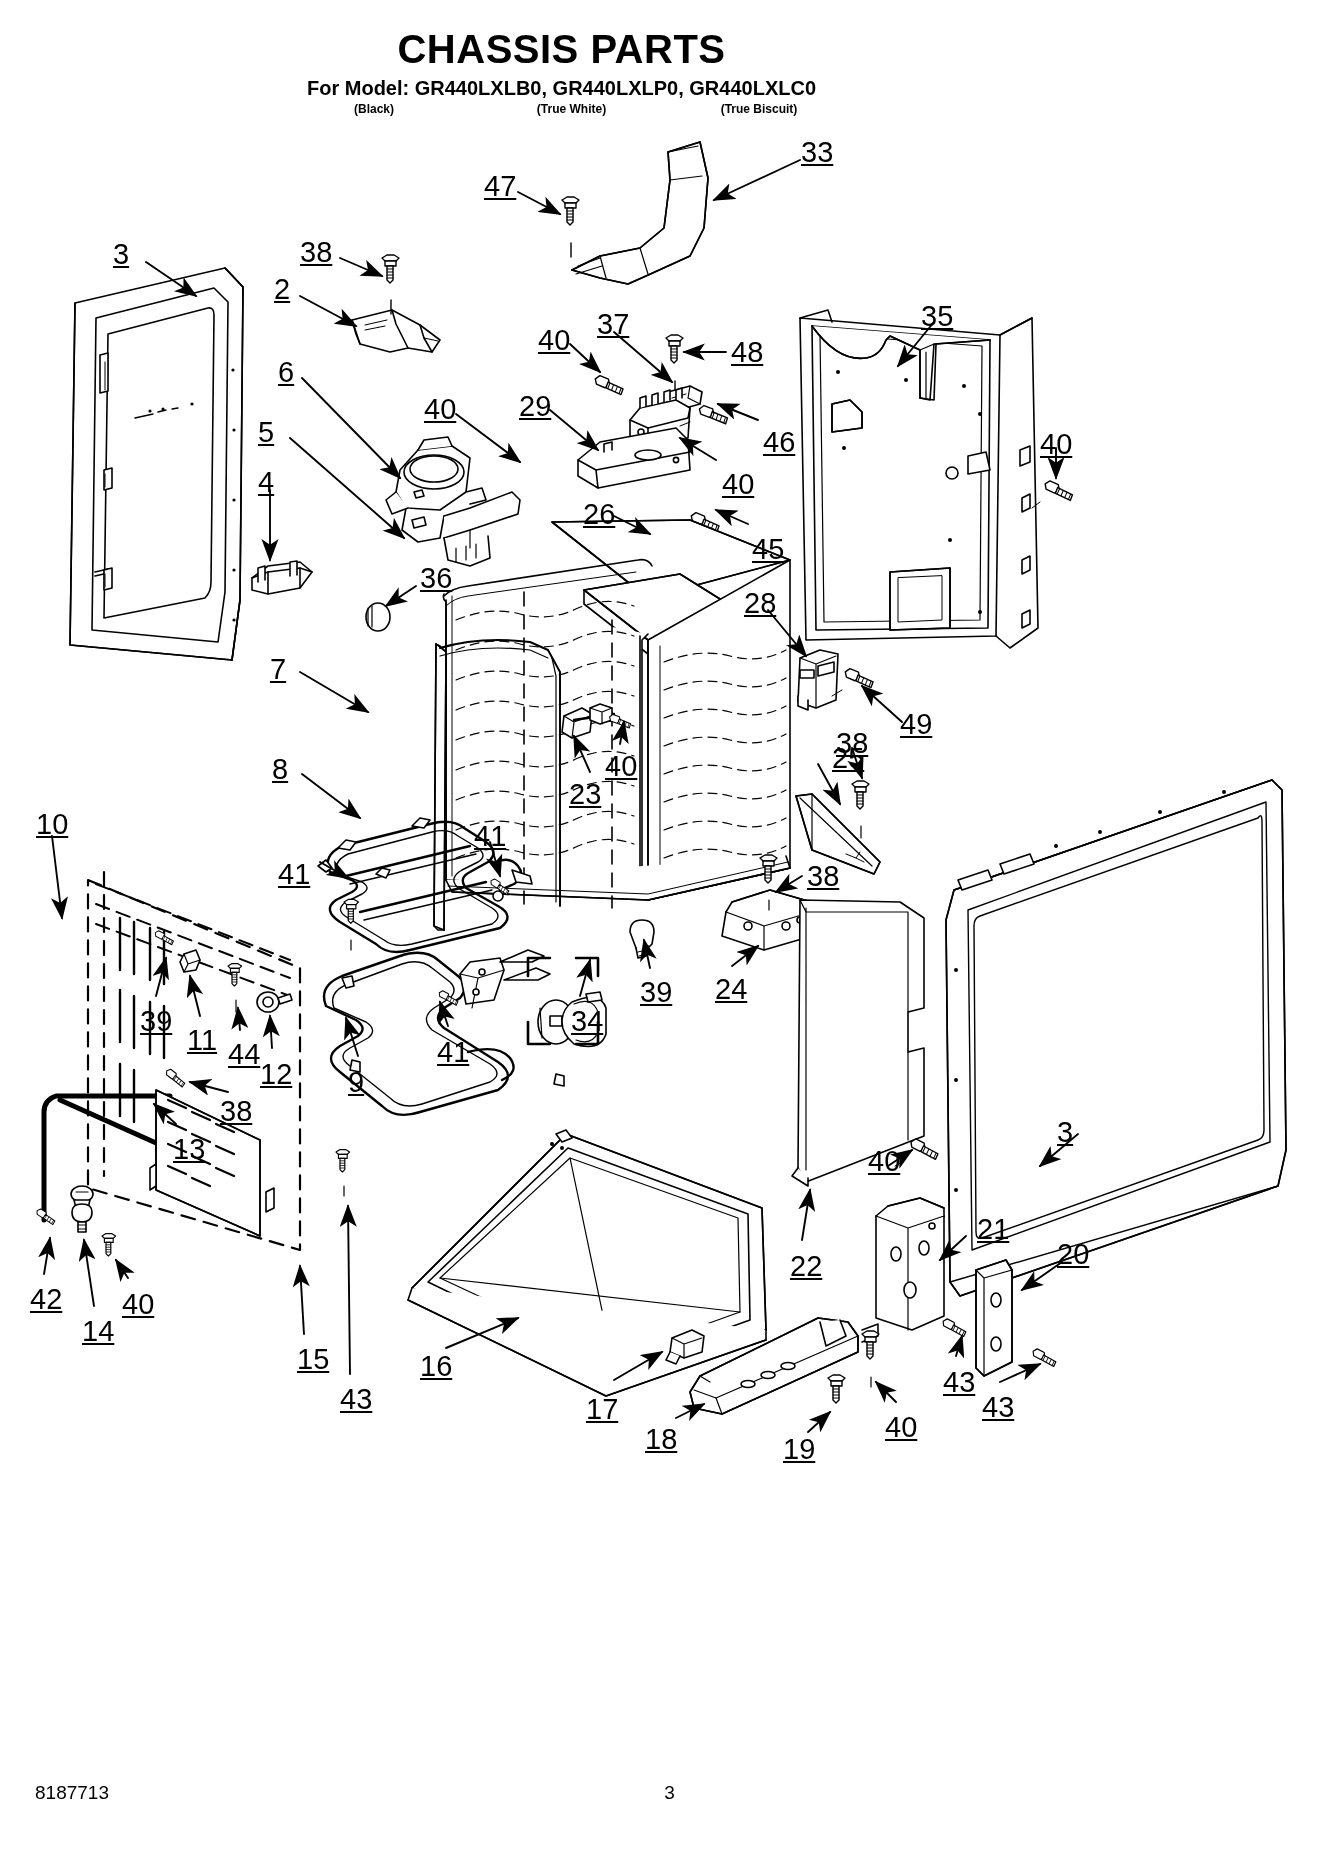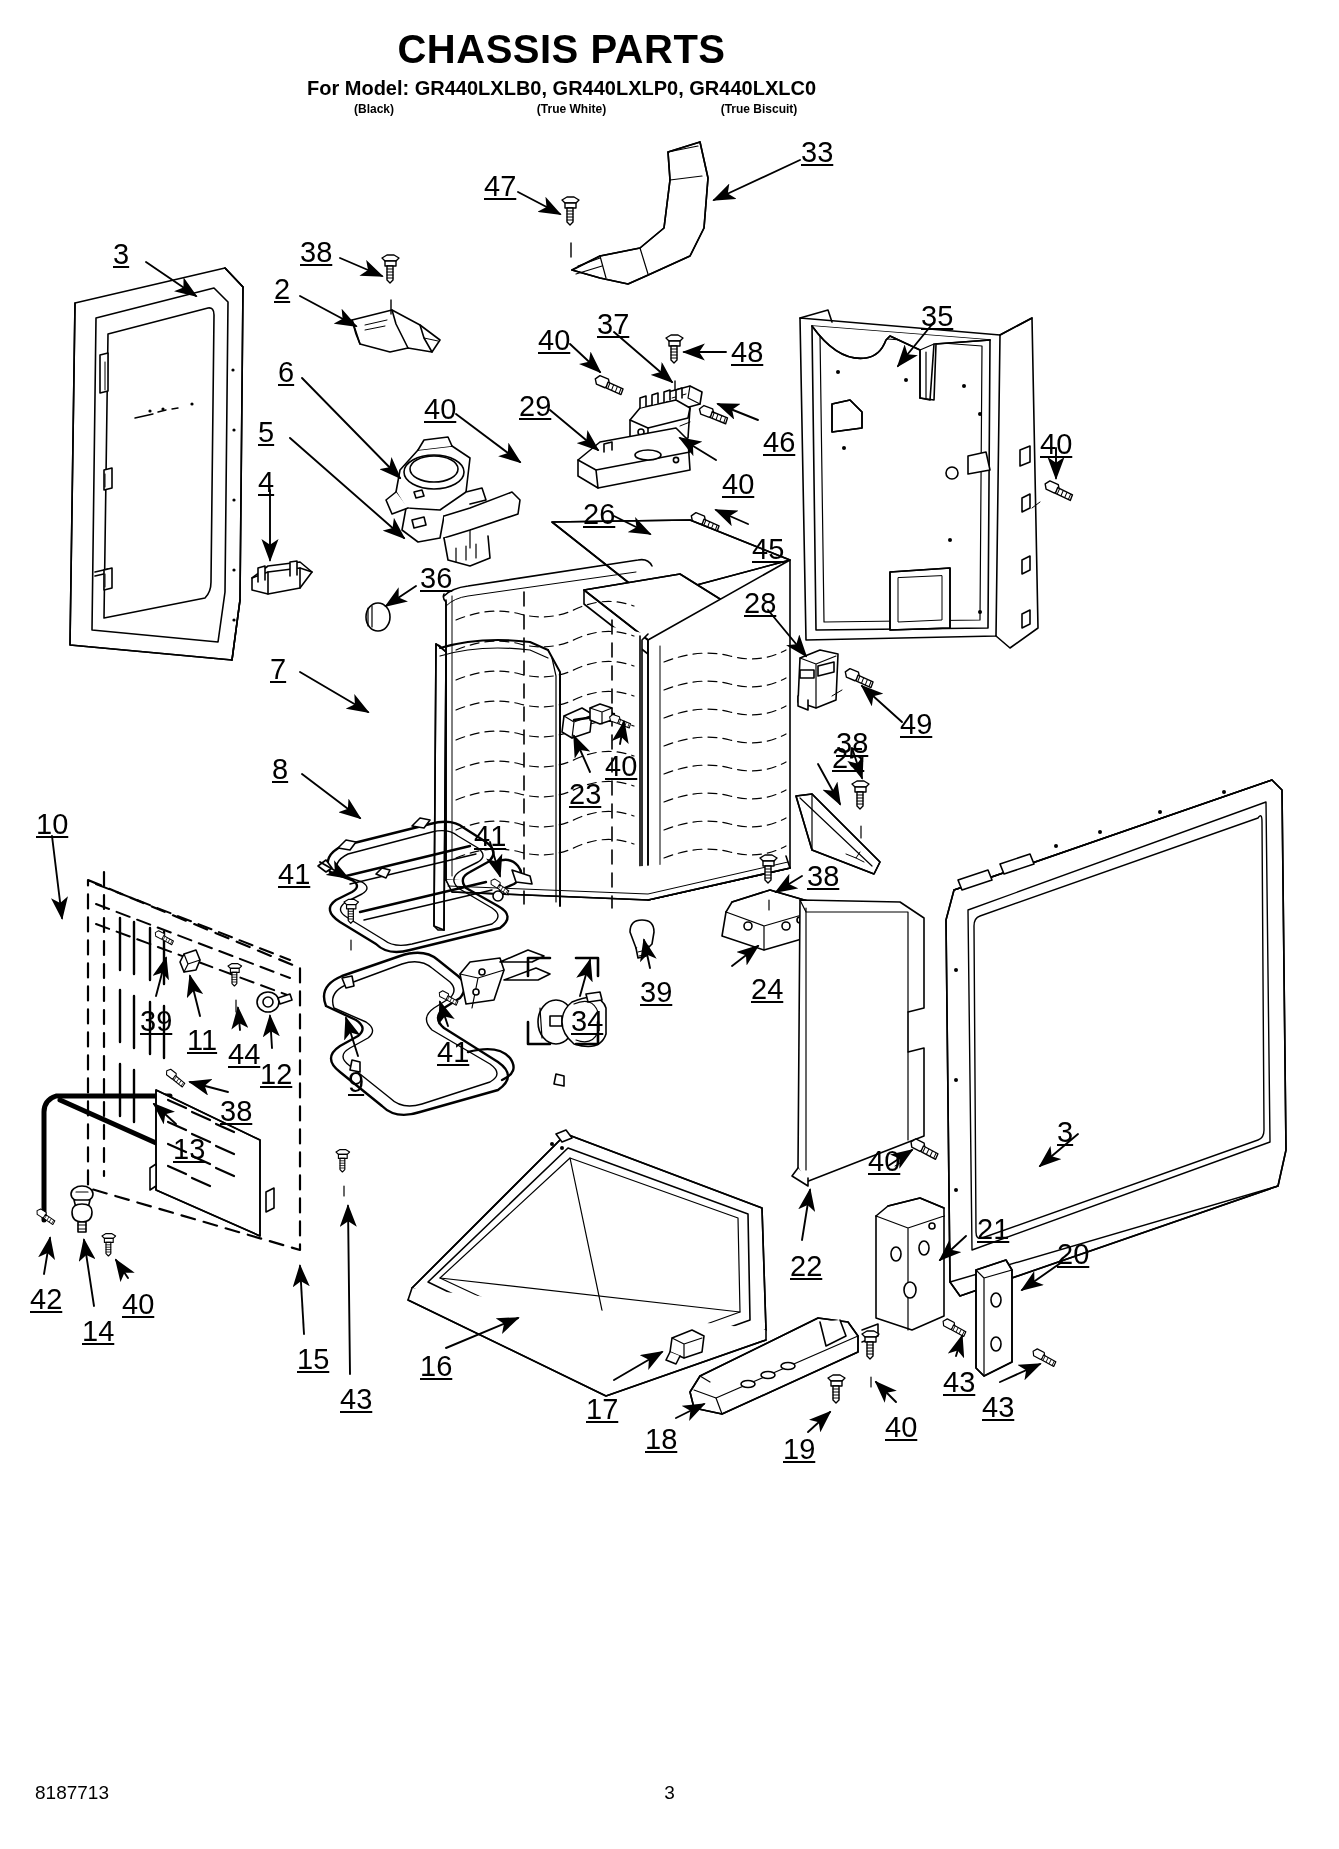--- a/index.html
+++ b/index.html
@@ -672,21 +672,21 @@
       <div class="callout" style="left: 807px; top: 862px;">38</div>
       <div class="callout" style="left: 1057px; top: 1118px;">3</div>
       <div class="callout" style="left: 140px; top: 1007px;">39</div>
       <div class="callout" style="left: 187px; top: 1026px;">11</div>
       <div class="callout" style="left: 228px; top: 1040px;">44</div>
       <div class="callout" style="left: 260px; top: 1060px;">12</div>
       <div class="callout" style="left: 348px; top: 1068px;">9</div>
       <div class="callout" style="left: 437px; top: 1038px;">41</div>
       <div class="callout" style="left: 571px; top: 1007px;">34</div>
       <div class="callout" style="left: 640px; top: 978px;">39</div>
-      <div class="callout" style="left: 715px; top: 975px; margin-left: 36px;">24</div>
+      <div class="callout" style="left: 715px; top: 975px;">24</div>
       <div class="callout" style="left: 220px; top: 1097px;">38</div>
       <div class="callout" style="left: 173px; top: 1135px;">13</div>
       <div class="callout" style="left: 340px; top: 1385px;">43</div>
       <div class="callout" style="left: 30px; top: 1285px;">42</div>
       <div class="callout" style="left: 82px; top: 1317px;">14</div>
       <div class="callout" style="left: 122px; top: 1290px;">40</div>
       <div class="callout" style="left: 297px; top: 1345px; text-align: right;">15</div>
       <div class="callout" style="left: 420px; top: 1352px;">16</div>
       <div class="callout" style="left: 586px; top: 1395px;">17</div>
       <div class="callout" style="left: 645px; top: 1425px;">18</div>

